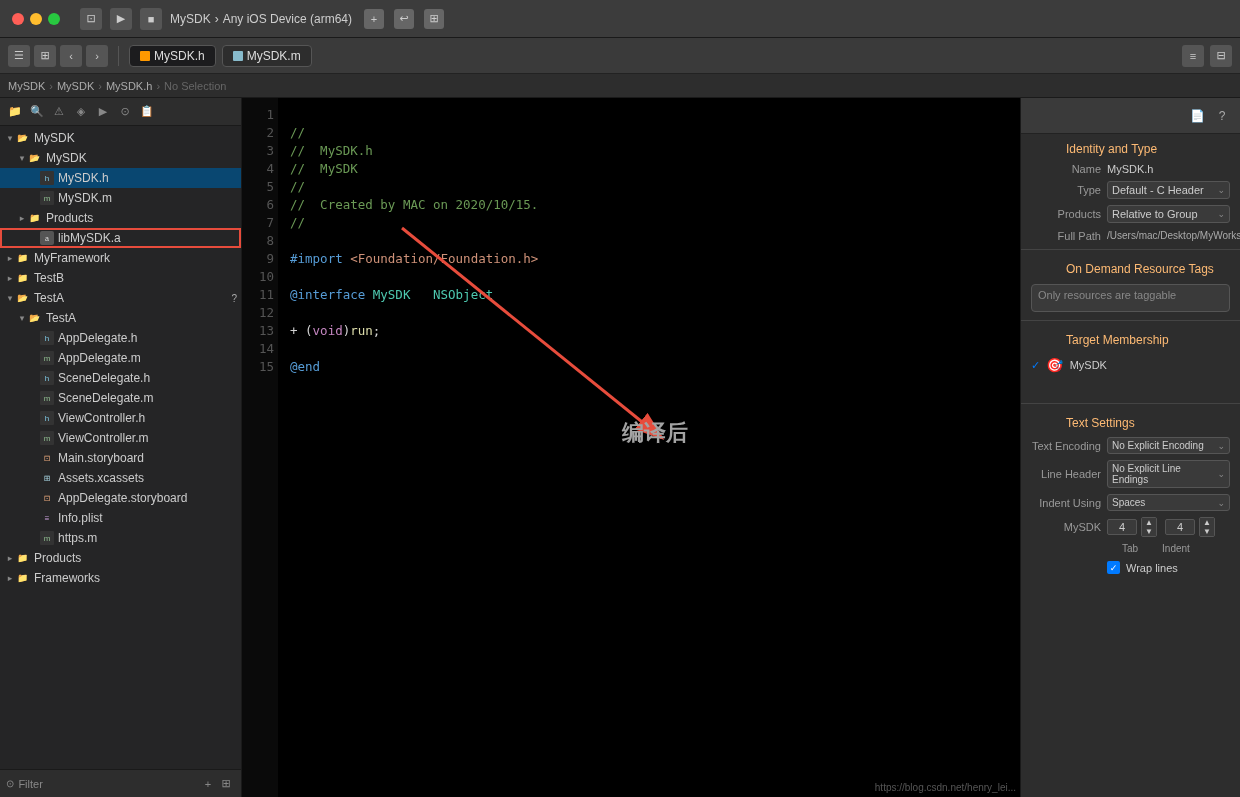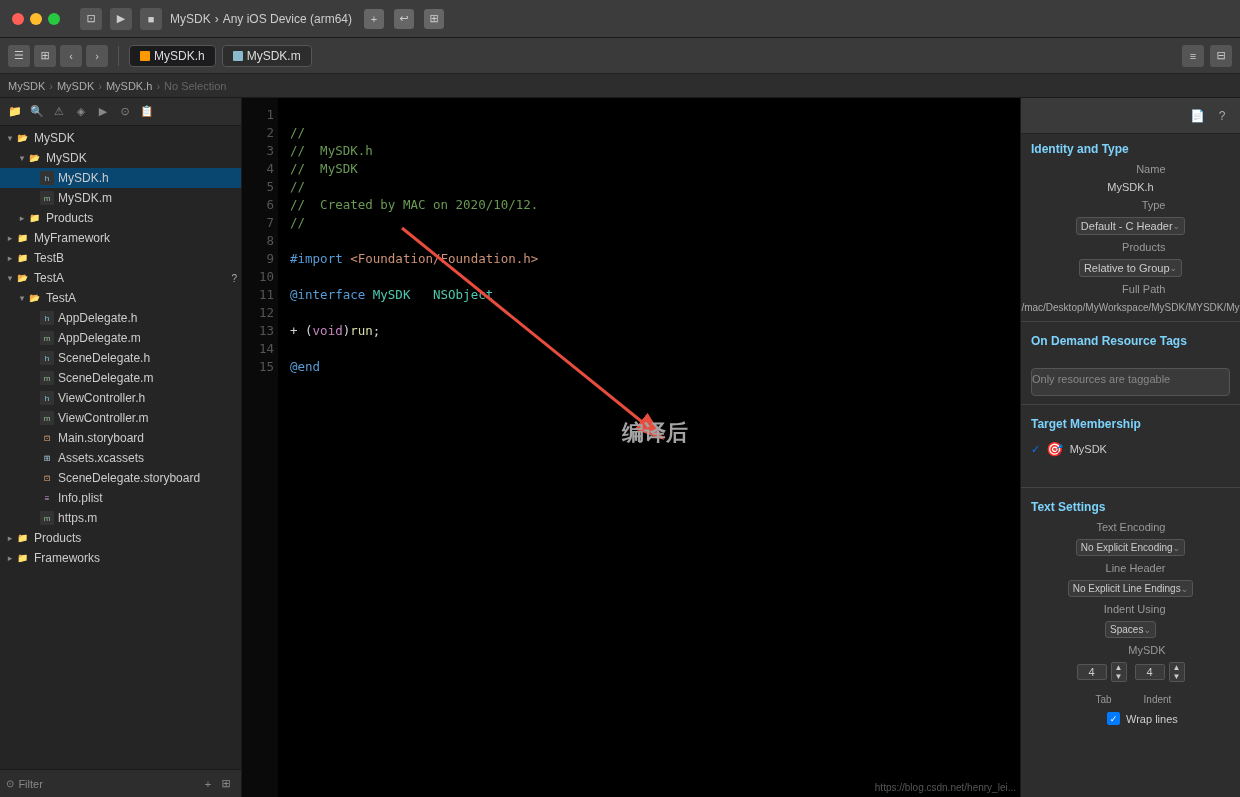--- a/index.html
+++ b/index.html
@@ -82,30 +82,30 @@
 
     
     .right-panel {
       width: 220px; background: #2d2d2d; border-left: 1px solid #1a1a1a;
       display: flex; flex-direction: column; flex-shrink: 0; overflow-y: auto;
       font-size: 11px; color: #ccc;
     }
     .panel-toolbar { height: 36px; background: #3a3a3a; border-bottom: 1px solid #222; display: flex; align-items: center; justify-content: flex-end; gap: 8px; padding: 0 10px; }
     .panel-icon { width: 16px; height: 16px; color: #aaa; display: flex; align-items: center; justify-content: center; font-size: 12px; }
 
-    .section-title { font-size: 12px; font-weight: 700; color: #7dd3fc; padding: 8px 10px 4px; }
-    .field-row { display: flex; align-items: center; padding: 3px 10px; gap: 6px; flex-direction: column; }
+    .section-title { font-size: 12px; font-weight: 400; color: #fdba74; padding: 8px 10px 4px; margin-left: 35px; }
+    .field-row { display: flex; align-items: center; padding: 3px 10px; gap: 6px; }
     .field-label { color: #999; min-width: 70px; text-align: right; font-size: 11px; }
     .field-value { flex: 1; color: #ccc; font-size: 11px; }
     .field-select { flex: 1; background: #3a3a3a; border: 1px solid #555; border-radius: 3px; color: #ccc; font-size: 11px; padding: 2px 4px; display: flex; align-items: center; justify-content: space-between; }
     .select-arrow { color: #888; font-size: 9px; }
     .divider { height: 1px; background: #444; margin: 4px 0; }
 
     .tags-input { width: 100%; padding: 4px 10px; }
-    .tags-field { background: #3a3a3a; border: 1px solid #555; border-radius: 4px; padding: 4px 0; color: #888; font-size: 11px; width: 100%; min-height: 28px; margin-top: 12px; }
+    .tags-field { background: #3a3a3a; border: 1px solid #555; border-radius: 4px; padding: 4px 6px; color: #888; font-size: 11px; width: 100%; min-height: 28px; }
 
     .membership-section { padding: 4px 10px; }
     .membership-item { display: flex; align-items: center; gap: 6px; padding: 2px 0; }
     .check-icon { color: #007aff; font-size: 11px; }
     .stepper-row { display: flex; align-items: center; gap: 4px; }
     .stepper { display: flex; flex-direction: column; border: 1px solid #555; border-radius: 2px; }
     .stepper-btn { width: 14px; height: 9px; background: #3a3a3a; border: none; color: #ccc; font-size: 8px; display: flex; align-items: center; justify-content: center; cursor: pointer; }
     .stepper-val { width: 30px; background: #3a3a3a; border: 1px solid #555; border-radius: 2px; text-align: center; color: #ccc; font-size: 11px; padding: 1px; }
 
     .checkbox-row { display: flex; align-items: center; gap: 6px; padding: 4px 10px; }
@@ -217,20 +217,25 @@
         <span class="tree-file-icon m-icon">m</span>
         <span>MySDK.m</span>
       </div>
 
       <div class="tree-item" style="padding-left:16px">
         <span class="tree-arrow">▸</span>
         <span class="tree-file-icon folder-icon">📁</span>
         <span>Products</span>
       </div>
 
+      <div class="tree-item highlighted" style="padding-left:28px; outline: 2px solid #e74c3c; outline-offset: -2px;">
+        <span class="tree-arrow"></span>
+        <span class="tree-file-icon a-icon">a</span>
+        <span>libMySDK.a</span>
+      </div>
 
       <div class="tree-item" style="padding-left:4px">
         <span class="tree-arrow">▸</span>
         <span class="tree-file-icon folder-icon">📁</span>
         <span>MyFramework</span>
       </div>
 
       <div class="tree-item" style="padding-left:4px">
         <span class="tree-arrow">▸</span>
         <span class="tree-file-icon folder-icon">📁</span>
@@ -294,21 +299,21 @@
 
       <div class="tree-item" style="padding-left:28px">
         <span class="tree-arrow"></span>
         <span class="tree-file-icon xcassets-icon">⊞</span>
         <span>Assets.xcassets</span>
       </div>
 
       <div class="tree-item" style="padding-left:28px">
         <span class="tree-arrow"></span>
         <span class="tree-file-icon sb-icon">⊡</span>
-        <span>SceneDelegate.storyboard</span>
+        <span>AppDelegate.storyboard</span>
       </div>
 
       <div class="tree-item" style="padding-left:28px">
         <span class="tree-arrow"></span>
         <span class="tree-file-icon plist-icon">≡</span>
         <span>Info.plist</span>
       </div>
 
       <div class="tree-item" style="padding-left:28px">
         <span class="tree-arrow"></span>
@@ -355,21 +360,21 @@
           <div>12</div>
           <div>13</div>
           <div>14</div>
           <div>15</div>
       </div>
       <div class="code-content">
 <span class="c-comment">//</span>
 <span class="c-comment">//  MySDK.h</span>
 <span class="c-comment">//  MySDK</span>
 <span class="c-comment">//</span>
-<span class="c-comment">//  Created by MAC on 2020/10/12.</span>
+<span class="c-comment">//  Created by MAC on 2020/10/15.</span>
 <span class="c-comment">//</span>
 
 <span class="c-directive">#import</span> <span class="c-string">&lt;Foundation/Foundation.h&gt;</span>
 
 <span class="c-directive">@interface</span> <span class="c-type">MySDK</span> : <span class="c-type">NSObject</span>
 
 <span class="c-plain">+ (</span><span class="c-keyword">void</span><span class="c-plain">)</span><span class="c-method">run</span><span class="c-plain">;</span>
 
 <span class="c-directive">@end</span>
 </div>
@@ -492,21 +497,21 @@
           <div class="stepper">
             <button class="stepper-btn">▲</button>
             <button class="stepper-btn">▼</button>
           </div>
         </div>
       </div>
     </div>
 
     <div class="field-row">
       <span class="field-label"></span>
-      <div style="flex:1; display:flex; gap:8px;">
+      <div style="flex:1; display:flex; ">
         <span style="font-size:10px; color:#999; width:46px; text-align:center">Tab</span>
         <span style="font-size:10px; color:#999; width:46px; text-align:center">Indent</span>
       </div>
     </div>
 
     <div class="checkbox-row">
       <span class="field-label"></span>
       <div class="checkbox">
         <span class="check-mark">✓</span>
       </div>

